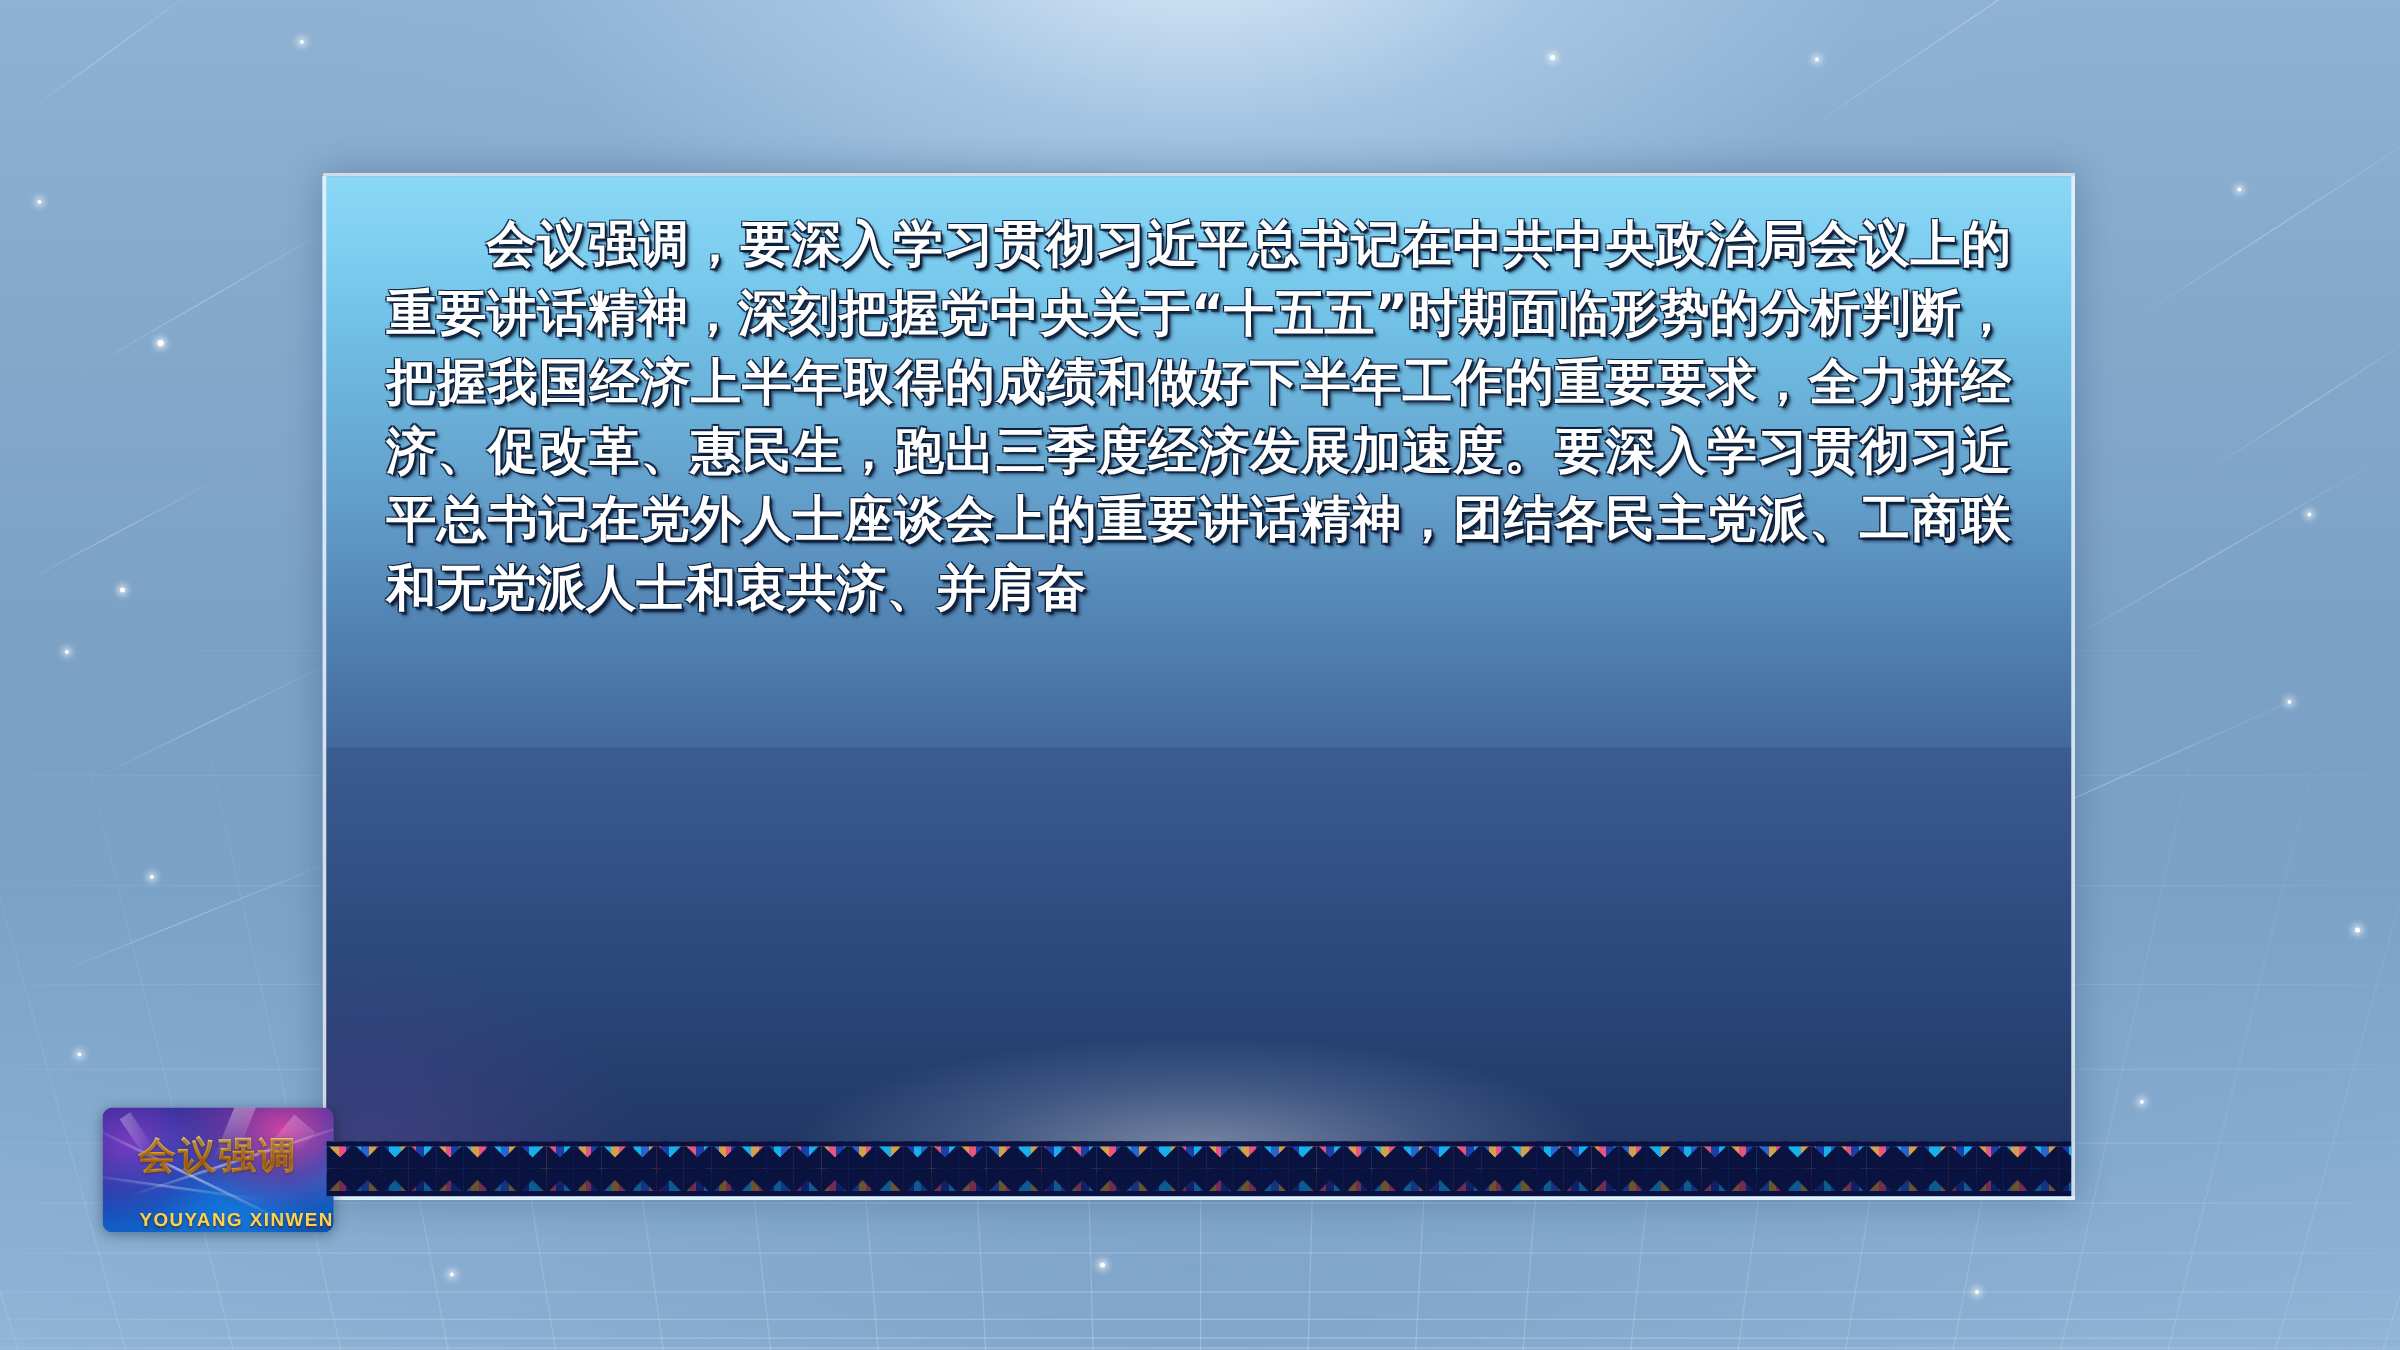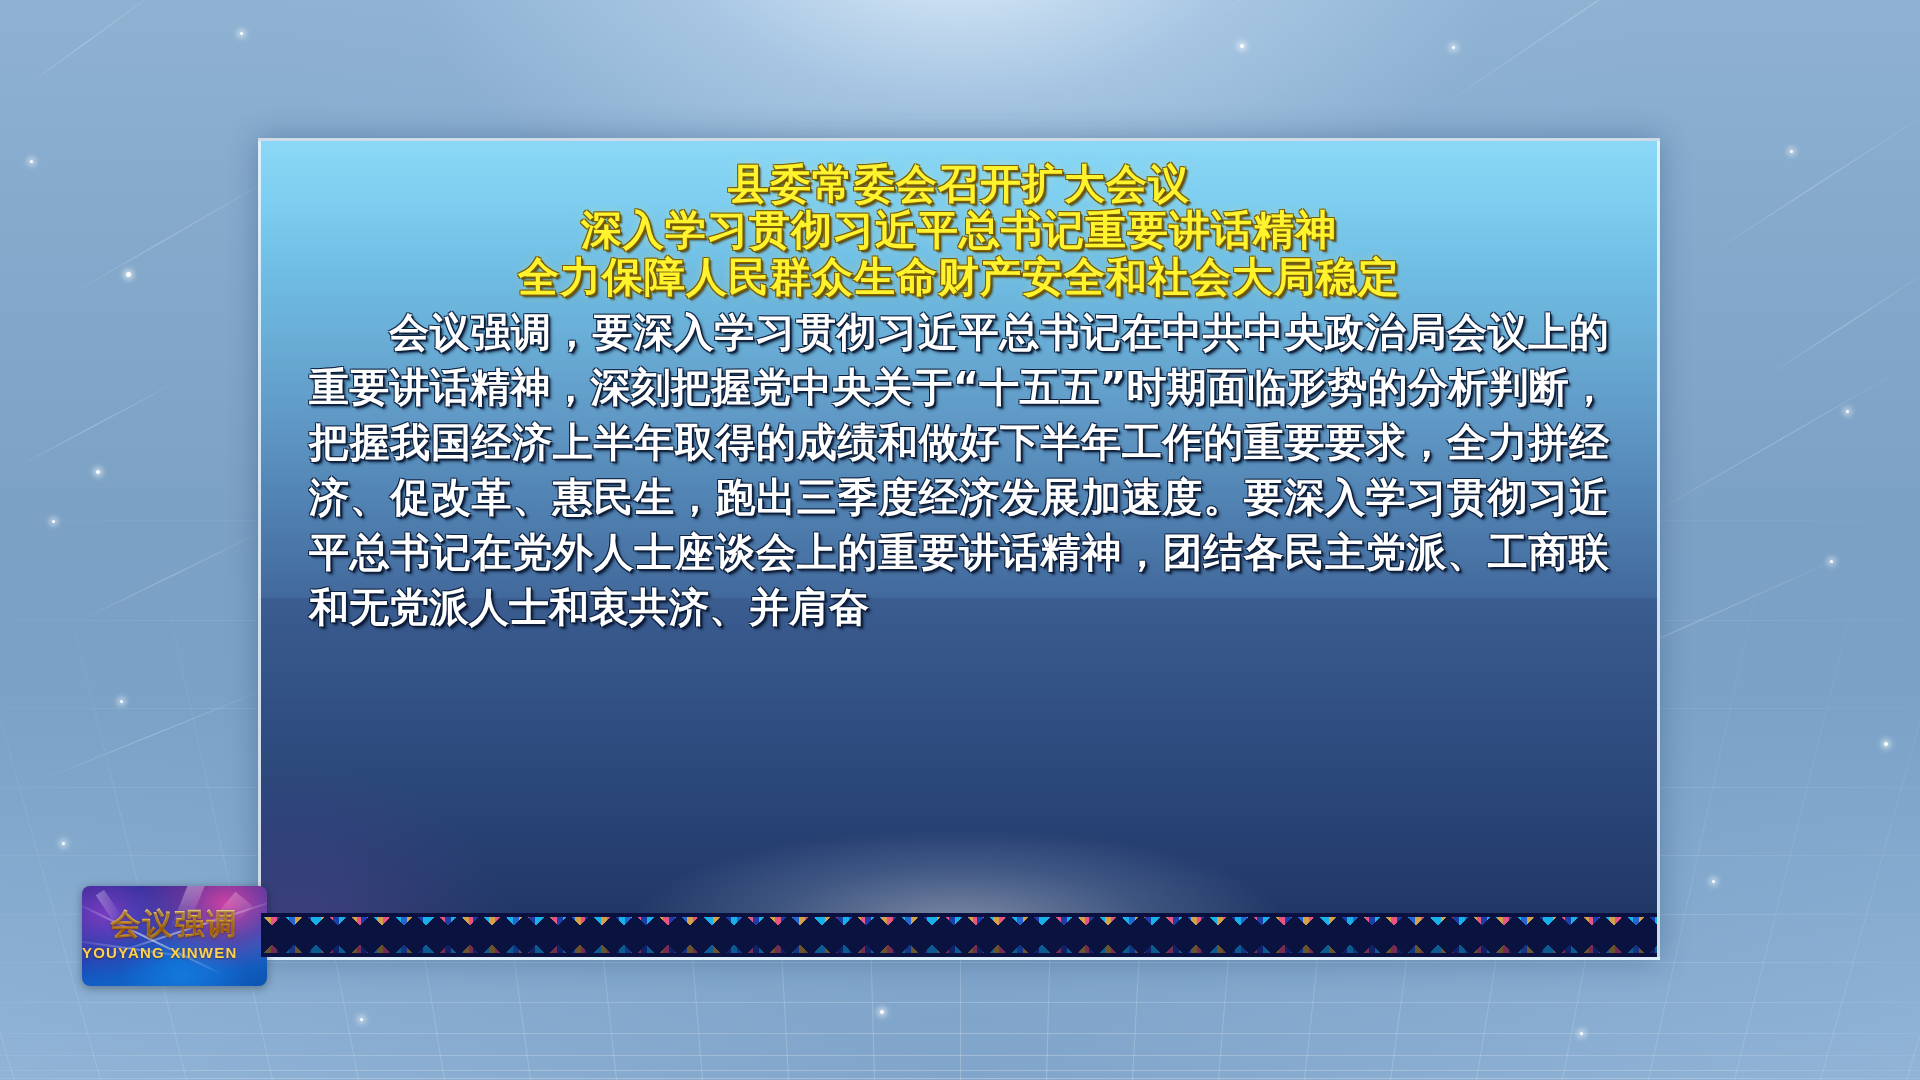--- a/index.html
+++ b/index.html
@@ -319,22 +319,22 @@
     background: linear-gradient(180deg, #fff3c4 0%, #ffd24d 38%, #e8960f 62%, #ffe47a 100%);
     -webkit-background-clip: text;
     background-clip: text;
     color: transparent;
     text-shadow: 0 1px 2px rgba(90,40,0,.6);
     z-index: 4;
   }
   #logo-bug .logo-en {
     position: absolute;
     left: 0; right: 0;
-    bottom: 25px;
-    text-align: left;
+    bottom: 1px;
+    text-align: right;
     font-family: "Liberation Sans", sans-serif;
     font-weight: 700;
     font-size: 15px;
     letter-spacing: 1.2px;
     color: #ffd24d;
     text-shadow: 0 1px 2px rgba(70,30,0,.65);
     z-index: 4;
   }
 </style>
 </head>
@@ -413,25 +413,20 @@
       <i style="left: 1580px; top: 1032px; width: 3px; height: 3px;"></i>
       <i style="left: 200px; top: 960px; width: 3px; height: 3px;"></i>
       <i style="left: 1830px; top: 560px; width: 3px; height: 3px;"></i>
       <i style="left: 30px; top: 160px; width: 3px; height: 3px;"></i>
     </div>
 
   <div id="panel">
 
     <div class="panel-inner">
 
-      <h1 class="headline">
-        <span class="hl-line">县委常委会召开扩大会议</span>
-        <span class="hl-line">深入学习贯彻习近平总书记重要讲话精神</span>
-        <span class="hl-line">全力保障人民群众生命财产安全和社会大局稳定</span>
-      </h1>
 
       <p class="body-text">会议强调，要深入学习贯彻习近平总书记在中共中央政治局会议上的重要讲话精神，深刻把握党中央关于“十五五”时期面临形势的分析判断，把握我国经济上半年取得的成绩和做好下半年工作的重要要求，全力拼经济、促改革、惠民生，跑出三季度经济发展加速度。要深入学习贯彻习近平总书记在党外人士座谈会上的重要讲话精神，团结各民主党派、工商联和无党派人士和衷共济、并肩奋</p>
 
     </div>
 
     <div class="ethnic-border">
       <div class="zig"></div>
       <div class="tri-row top"></div>
       <div class="tri-row bottom"></div>
     </div>

